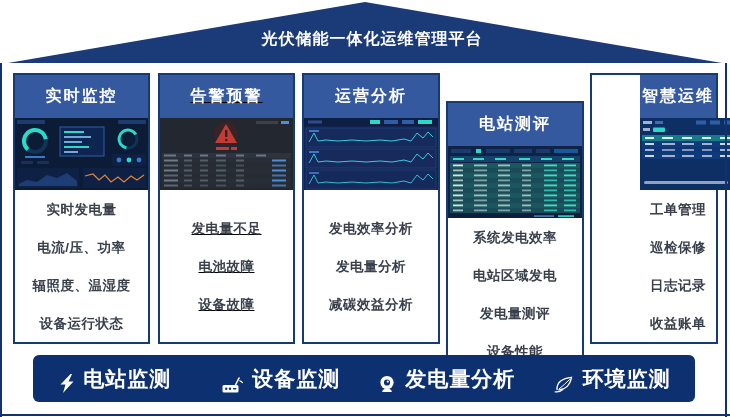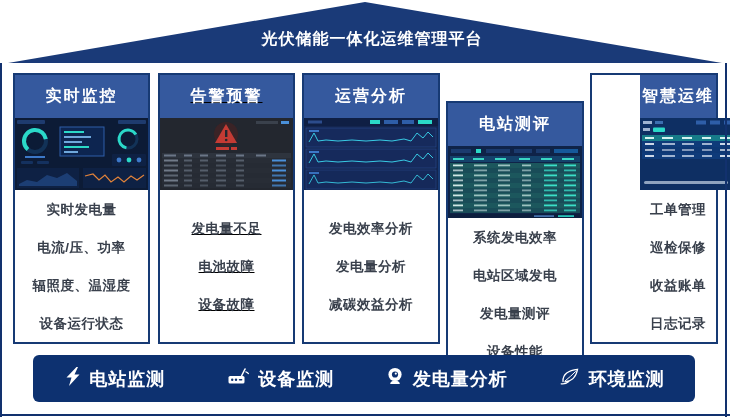--- a/index.html
+++ b/index.html
@@ -37,22 +37,22 @@
   .pillar-item{
     color:#39404C;font-size:13.5px;font-weight:bold;line-height:27px;
     white-space:nowrap;letter-spacing:.5px;
   }
   
   #footer-bar{
     position:absolute;left:33px;top:355px;width:662px;height:47px;
     background:#0D3170;border-radius:6px;display:flex;align-items:center;
   }
   .footer-item{
-    flex:1 1 0;display:flex;align-items:flex-start;justify-content:center;gap:9px;
-    color:#ffffff;font-size:18px;font-weight:bold;letter-spacing:1px;
+    flex:1 1 0;display:flex;align-items:flex-end;justify-content:center;gap:9px;
+    color:#ffffff;font-size:21px;font-weight:bold;letter-spacing:1px;
   }
   .footer-icon{line-height:0;}
   
   .frame-line{position:absolute;background:#12316E;}
   #frame-left{left:0;top:63px;width:2px;bottom:0;}
   #frame-right{left:725px;top:63px;width:2px;bottom:0;}
   #frame-bottom{left:0;top:414px;height:2px;width:730px;}
 </style>
 </head>
 <body>
@@ -273,22 +273,22 @@
         <rect x="4" y="63" width="84" height="3" rx="1.5" fill="#8FA3BF"></rect>
         <rect x="94" y="67" width="4" height="4" fill="#2E5EA8"></rect>
         <rect x="100" y="67" width="4" height="4" fill="#2BD9C8"></rect>
         <rect x="106" y="67" width="4" height="4" fill="#2E5EA8"></rect>
         <rect x="112" y="67" width="4" height="4" fill="#2E5EA8"></rect>
       </svg>
     </div>
     <div class="pillar-list">
       <div class="pillar-item">工单管理</div>
       <div class="pillar-item">巡检保修</div>
+      <div class="pillar-item">日志记录</div>
       <div class="pillar-item">收益账单</div>
-      <div class="pillar-item">日志记录</div>
     </div>
   </div>
 
   <div id="footer-bar">
     <div class="footer-item">
       <span class="footer-icon">
         <svg width="14" height="19" viewBox="0 0 14 19">
           <path d="M10.5 0 L0.5 10.5 L5.5 10.5 L3 19 L13.5 7.5 L8.5 7.5 L12 0 Z" fill="#ffffff"></path>
         </svg>
       </span>

